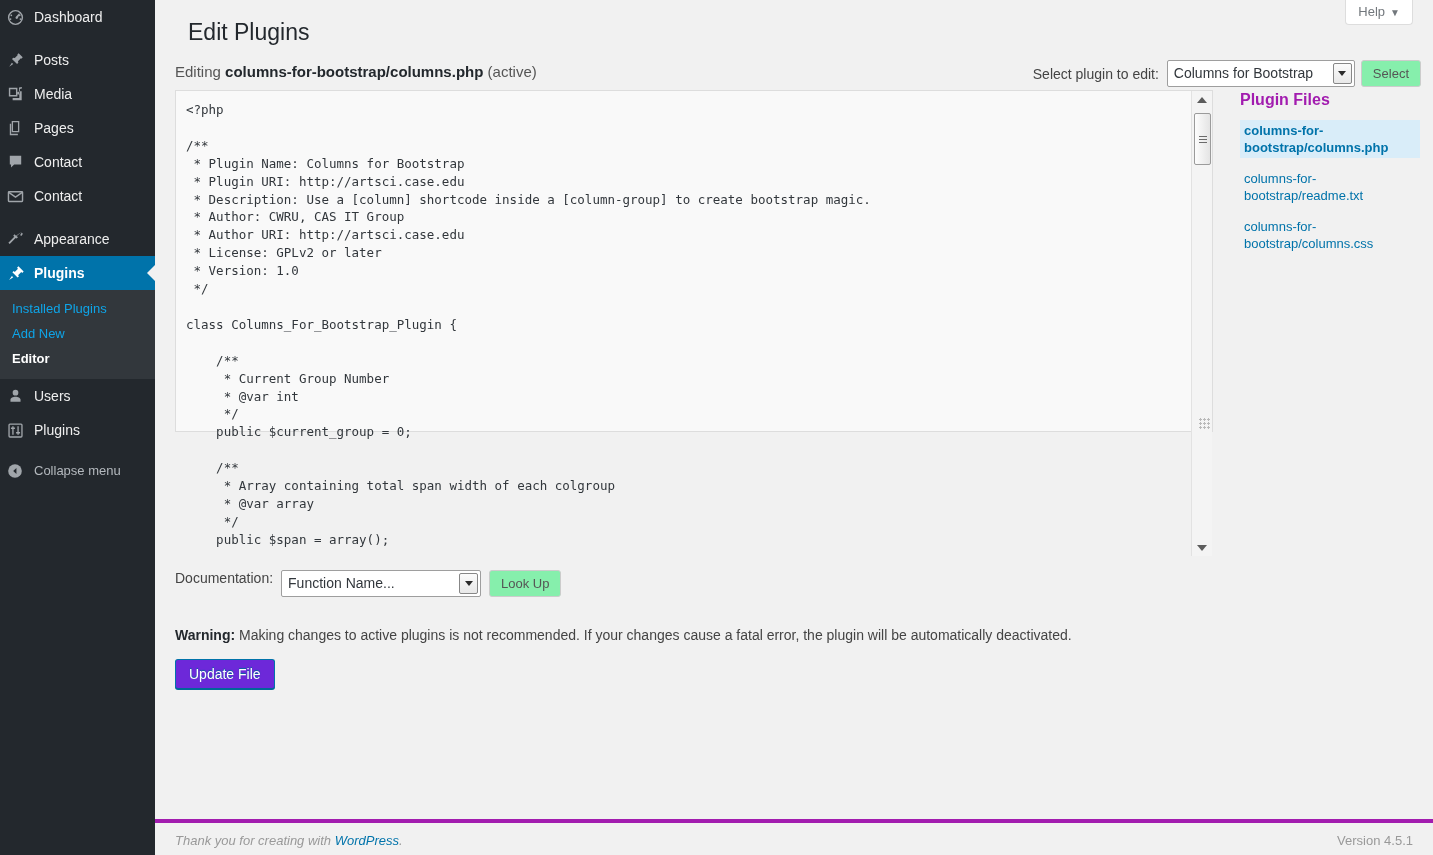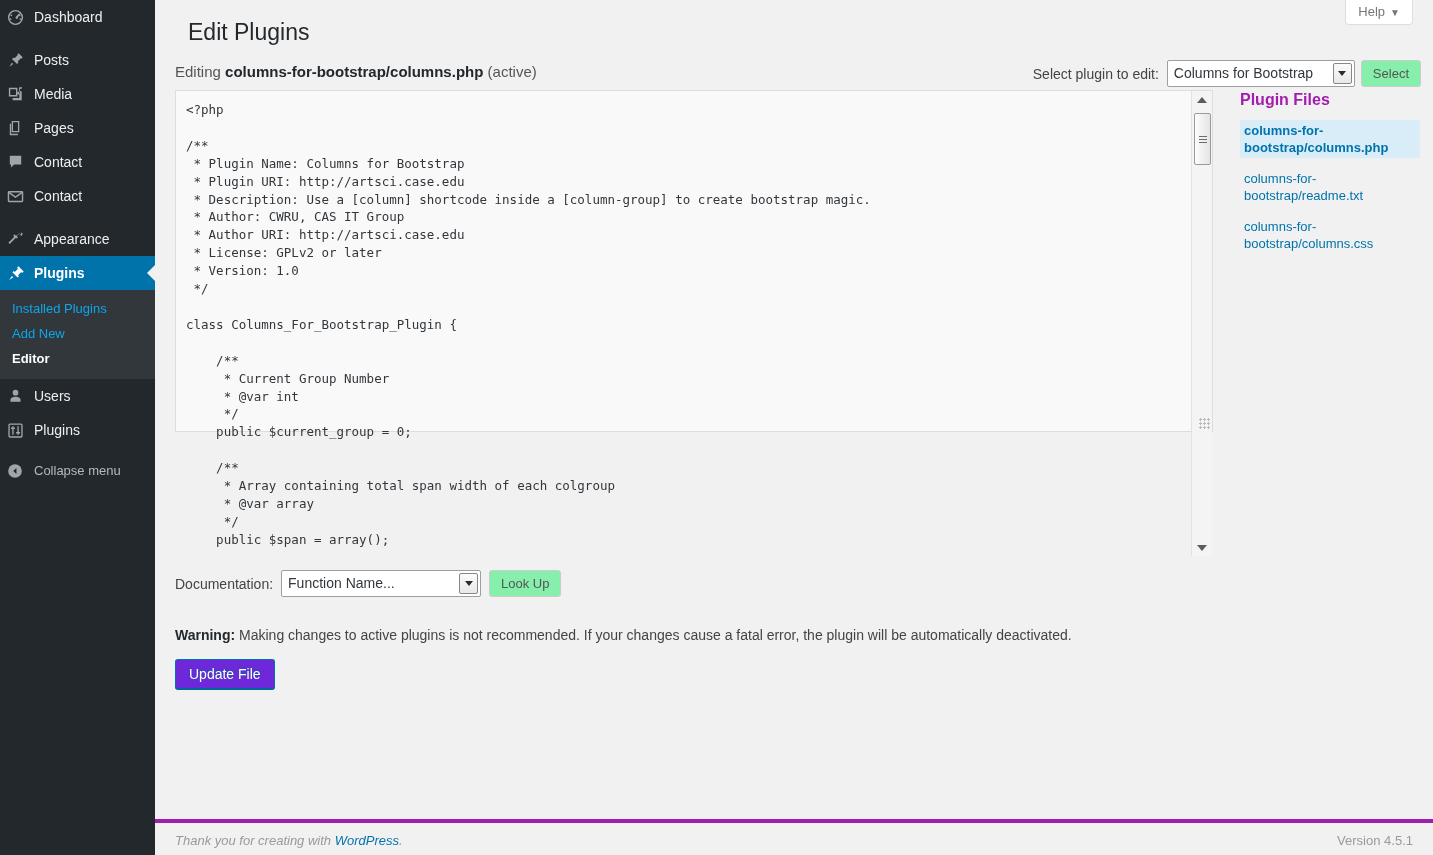--- a/index.html
+++ b/index.html
@@ -296,21 +296,21 @@
     background:
       radial-gradient(circle at 1.5px 1.5px, #b9b9b9 1.2px, transparent 1.3px) 0 0 / 4px 4px;
     pointer-events: none;
   }
 
   
   #documentation {
     position: absolute;
     left: 20px; top: 570px;
     display: flex;
-    align-items: center;
+    align-items: flex-start;
     font-size: 14px;
     color: #444;
   }
   #documentation label { margin-right: 8px; }
   #docs-select { width: 200px; }
   #docs-lookup { margin-left: 8px; }
 
   .warning-line {
     position: absolute;
     left: 20px; top: 612px;

